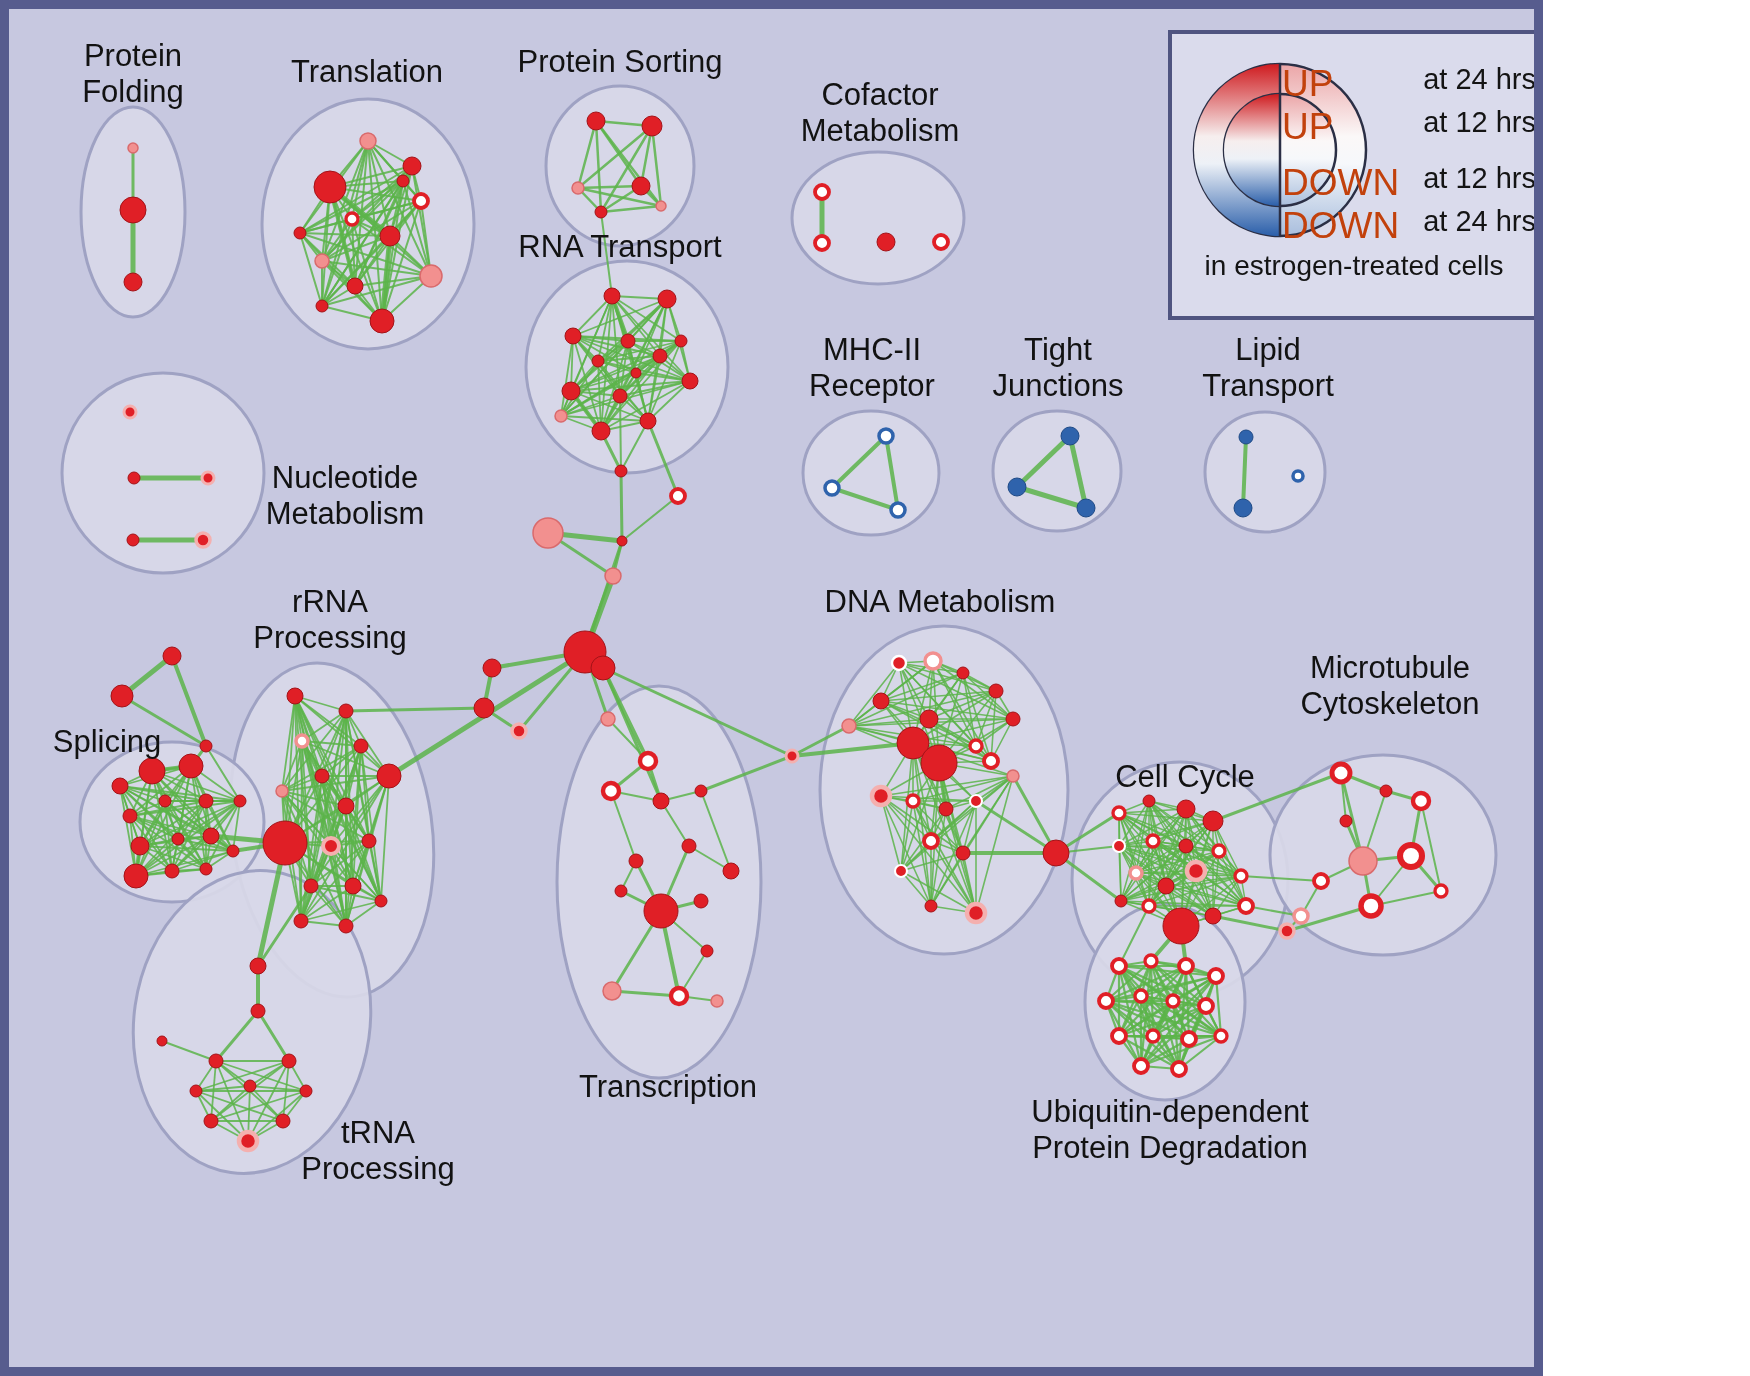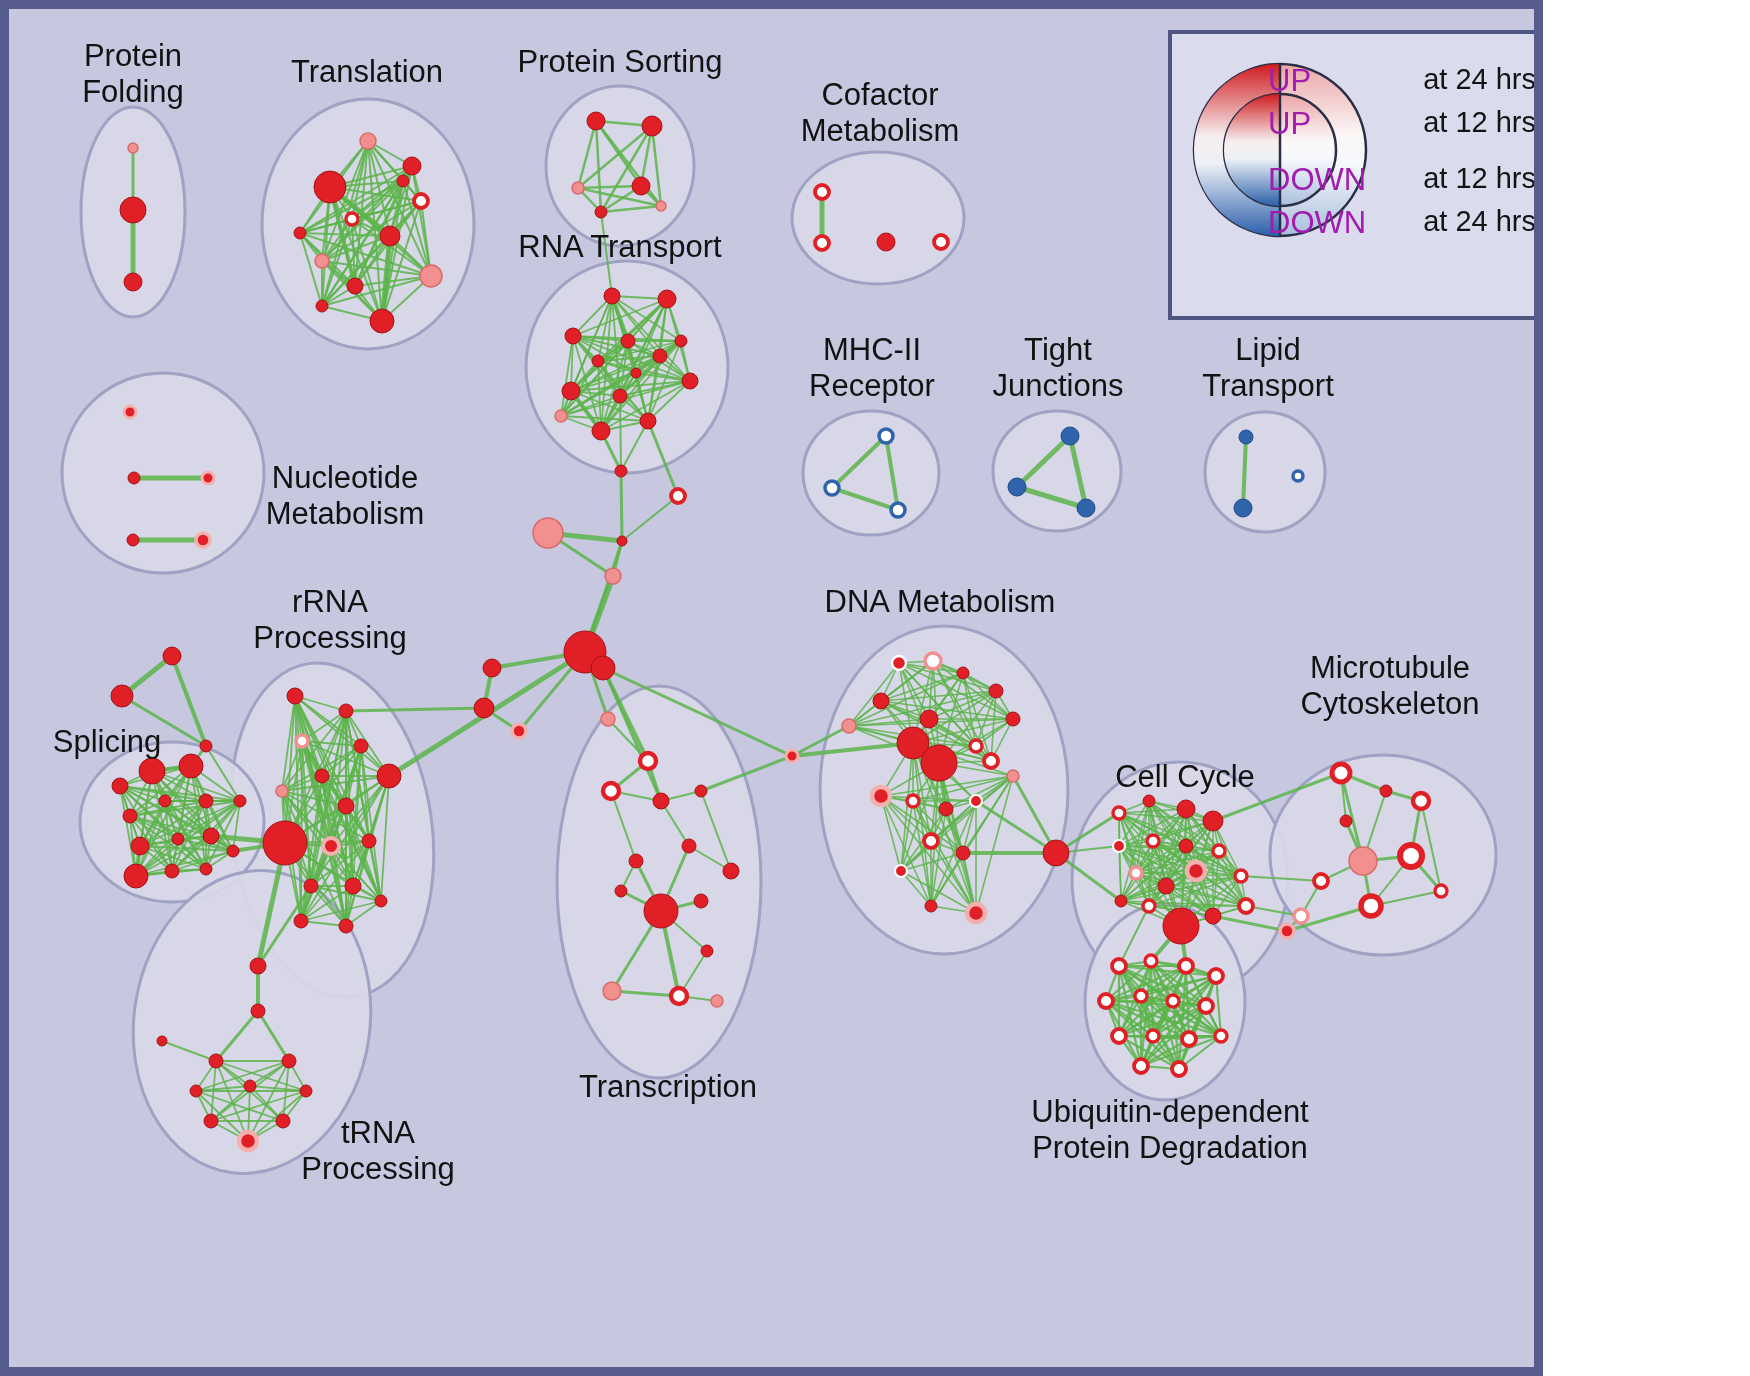--- a/index.html
+++ b/index.html
@@ -8,21 +8,21 @@
     background:#c7c8e0;overflow:hidden;
     font-family:"Liberation Sans",sans-serif;
   }
   .frame{position:absolute;inset:0;border:9px solid #575c8e;pointer-events:none;z-index:30;}
   #network{position:absolute;left:0;top:0;z-index:1;}
   .legend{
     position:absolute;left:1168px;top:30px;width:372px;height:290px;
     background:#dadbec;border:4px solid #4f5480;box-sizing:border-box;z-index:20;
   }
   .legend .circ{position:absolute;left:16px;top:24px;}
-  .lg-dir{position:absolute;left:96px;font-size:31px;color:#a21caf;line-height:1;}
+  .lg-dir{position:absolute;left:110px;font-size:37px;color:#c2410c;line-height:1;}
   .lg-time{position:absolute;right:0;font-size:29px;color:#141414;line-height:1;text-align:right;}
   .lg-cap{position:absolute;left:0;width:100%;text-align:center;font-size:28px;color:#141414;line-height:1;}
 </style>
 </head>
 <body>
 
 <div class="canvas">
   <svg id="network" width="1750" height="1376">
       <ellipse cx="133" cy="212" rx="52" ry="105" fill="#d8d8e8" fill-opacity="0.92" stroke="#9fa2c3" stroke-width="3" transform="rotate(0 133 212)"></ellipse>
       <ellipse cx="368" cy="224" rx="106" ry="125" fill="#d8d8e8" fill-opacity="0.92" stroke="#9fa2c3" stroke-width="3" transform="rotate(0 368 224)"></ellipse>
@@ -1176,16 +1176,17 @@
       <line x1="92" y1="6" x2="92" y2="178" stroke="#2b2f45" stroke-width="2.5"></line>
     </svg>
     <span class="lg-dir" style="top:31px">UP</span>
     <span class="lg-time" style="top:31px">at 24 hrs</span>
     <span class="lg-dir" style="top:74px">UP</span>
     <span class="lg-time" style="top:74px">at 12 hrs</span>
     <span class="lg-dir" style="top:130px">DOWN</span>
     <span class="lg-time" style="top:130px">at 12 hrs</span>
     <span class="lg-dir" style="top:173px">DOWN</span>
     <span class="lg-time" style="top:173px">at 24 hrs</span>
+    <div class="lg-cap" style="top:218px">in estrogen-treated cells</div>
   </div>
 
   <div class="frame"></div>
 </div>
 
 </body></html>

